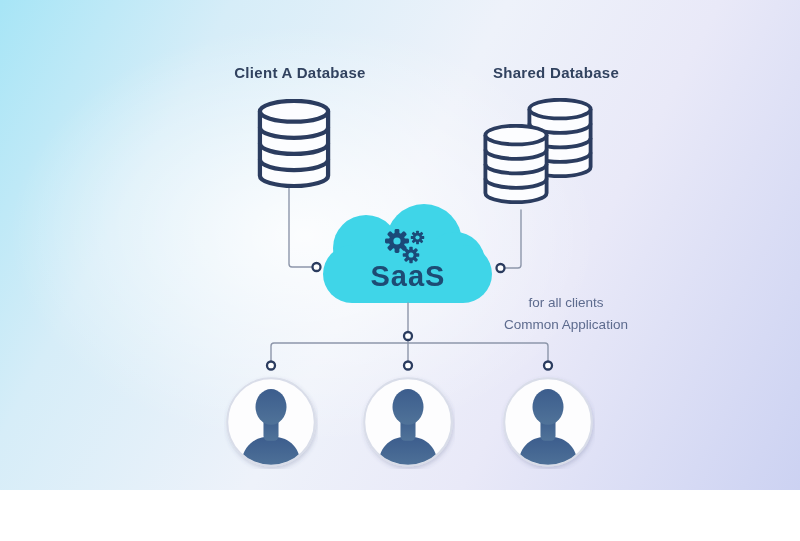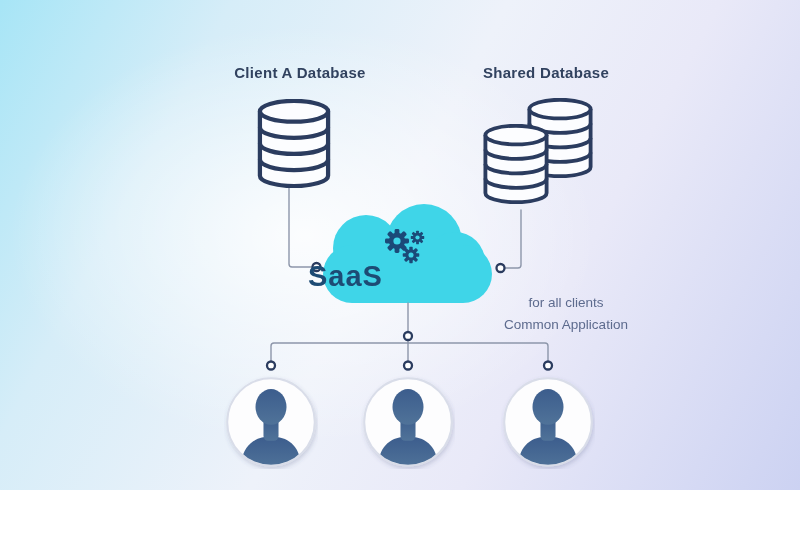--- a/index.html
+++ b/index.html
@@ -40,21 +40,21 @@
     font-size: 13.5px;
     line-height: 22px;
     font-weight: 500;
     color: #5d6b8e;
   }
   .saas-label {
     position: absolute;
     left: 308px;
     top: 260px;
     width: 200px;
-    text-align: left;
+    text-align: center;
     font-size: 29px;
     font-weight: 700;
     letter-spacing: 1px;
     color: #1d4b74;
   }
 </style>
 </head>
 <body>
 
 <div id="stage">
@@ -149,21 +149,21 @@
 
     <g>
       <use href="#avatar" x="224" y="375" width="94" height="94"></use>
       <use href="#avatar" x="361" y="375" width="94" height="94"></use>
       <use href="#avatar" x="501" y="375" width="94" height="94"></use>
     </g>
   </svg>
 
   <div class="node-label" style="left:200px; top:64px;">Client A Database</div>
 
-  <div class="node-label" style="left:446px; top:64px;">Shared Database</div>
+  <div class="node-label" style="left:456px; top:64px;">Shared Database</div>
 
   <div class="saas-label">SaaS</div>
 
   <div class="caption">
     <div>for all clients</div>
     <div>Common Application</div>
   </div>
 
 </div>
 

